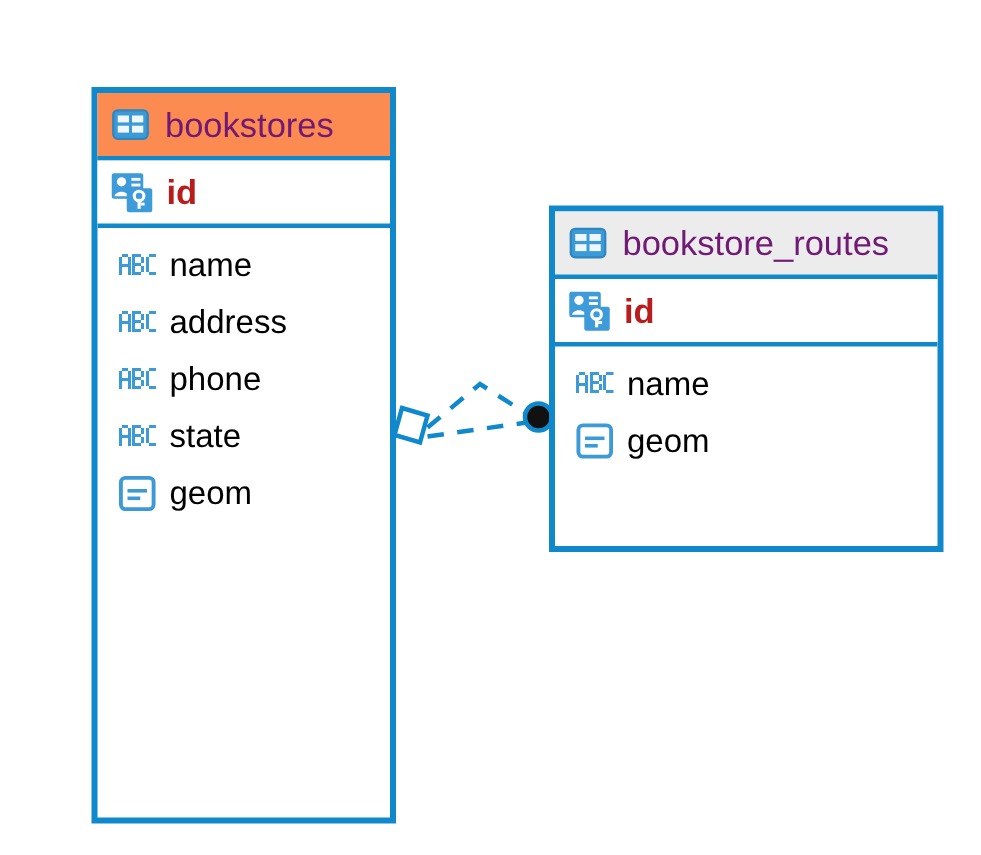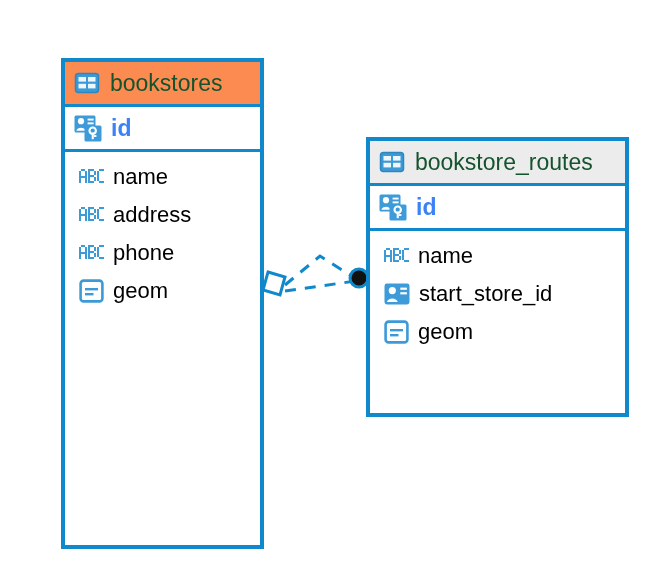--- a/index.html
+++ b/index.html
@@ -34,39 +34,39 @@
     align-items: center;
     height: 45px;
     padding-left: 9px;
     border-bottom: 3px solid #1089CC;
   }
   .entity-header.accent-orange { background: #FB8games; }
   .entity-header.accent-orange { background: #FC8B51; }
   .entity-header.accent-gray { background: #ECECEC; }
   .entity-title {
     font-size: 23px;
-    color: #14532d;
+    color: #701a75;
     margin-left: 10px;
     white-space: nowrap;
     letter-spacing: 0px;
   }
 
   .pk-row {
     box-sizing: border-box;
     display: flex;
     align-items: center;
     height: 45px;
     padding-left: 9px;
     border-bottom: 3px solid #1089CC;
     background: #ffffff;
   }
   .pk-label {
     font-size: 23px;
     font-weight: bold;
-    color: #3b82f6;
+    color: #b91c1c;
     margin-left: 9px;
   }
 
   .field-list {
     padding: 6px 0 6px 4px;
   }
   .field-row {
     display: flex;
     align-items: center;
     height: 38px;
@@ -221,38 +221,60 @@
                 <rect x="18" y="2" width="2" height="10"></rect>
               <rect x="20" y="12" width="5" height="2"></rect>
             </g>
           </svg>
         </span>
         <span class="field-label">phone</span>
       </div>
 
 
 
+      <div class="field-row">
+        <span class="icon icon-abc">
+          <svg viewBox="0 0 25 16" xmlns="http://www.w3.org/2000/svg" shape-rendering="crispEdges">
+            <g fill="#3C9BD7">
+              <rect x="0" y="2" width="2" height="12"></rect>
+                <rect x="2" y="0" width="4" height="2"></rect>
+              <rect x="6" y="2" width="2" height="12"></rect>
+                <rect x="2" y="7" width="4" height="2"></rect>
+              <rect x="9" y="0" width="2" height="14"></rect>
+                <rect x="11" y="0" width="4" height="2"></rect>
+              <rect x="15" y="2" width="2" height="4"></rect>
+                <rect x="11" y="6" width="4" height="2"></rect>
+              <rect x="15" y="8" width="2" height="4"></rect>
+                <rect x="11" y="12" width="4" height="2"></rect>
+              <rect x="20" y="0" width="5" height="2"></rect>
+                <rect x="18" y="2" width="2" height="10"></rect>
+              <rect x="20" y="12" width="5" height="2"></rect>
+            </g>
+          </svg>
+        </span>
+        <span class="field-label">state</span>
+      </div>
 
 
 
       <div class="field-row">
         <span class="icon icon-geom">
           <svg viewBox="0 0 25 24" xmlns="http://www.w3.org/2000/svg">
             <rect x="1.6" y="1.6" width="21.8" height="20.8" rx="3" ry="3" fill="#ffffff" stroke="#3C9BD7" stroke-width="2.6"></rect>
             <rect x="6" y="9" width="13" height="2.4" fill="#3C9BD7"></rect>
             <rect x="6" y="14" width="8.5" height="2.4" fill="#3C9BD7"></rect>
           </svg>
         </span>
         <span class="field-label">geom</span>
       </div>
 
     </div>
   </div>
 
-  <div class="entity" id="entity-bookstore-routes" style="left:366px; top:137px; width:263px; height:280px;">
+  <div class="entity" id="entity-bookstore-routes" style="left:366px; top:137px; width:263px; height:231px;">
 
     <div class="entity-header accent-gray">
       <span class="icon icon-table">
         <svg viewBox="0 0 26 22" xmlns="http://www.w3.org/2000/svg">
           <rect x="1.5" y="1.5" width="23" height="19" rx="3" ry="3" fill="#3C9BD7" stroke="#2E86C0" stroke-width="1.5"></rect>
           <rect x="4.5" y="5" width="7.5" height="4.6" fill="#ffffff" opacity="0.92"></rect>
           <rect x="14" y="5" width="7.5" height="4.6" fill="#ffffff" opacity="0.92"></rect>
           <rect x="4.5" y="11.8" width="7.5" height="4.6" fill="#ffffff" opacity="0.92"></rect>
           <rect x="14" y="11.8" width="7.5" height="4.6" fill="#ffffff" opacity="0.92"></rect>
         </svg>
@@ -295,32 +317,20 @@
                 <rect x="11" y="12" width="4" height="2"></rect>
               <rect x="20" y="0" width="5" height="2"></rect>
                 <rect x="18" y="2" width="2" height="10"></rect>
               <rect x="20" y="12" width="5" height="2"></rect>
             </g>
           </svg>
         </span>
         <span class="field-label">name</span>
       </div>
 
-      <div class="field-row">
-        <span class="icon icon-fk">
-          <svg viewBox="0 0 26 22" xmlns="http://www.w3.org/2000/svg">
-            <rect x="0.5" y="0.5" width="25" height="21" rx="2.4" fill="#3D9BD9"></rect>
-            <circle cx="8.3" cy="7.6" r="3.6" fill="#ffffff"></circle>
-            <path d="M 2.9 19 C 4 14.2 12.6 14.2 13.7 19 Z" fill="#ffffff"></path>
-            <rect x="16.3" y="4.6" width="6.6" height="2.2" fill="#ffffff"></rect>
-            <rect x="16.3" y="9.2" width="6.6" height="2.2" fill="#ffffff"></rect>
-          </svg>
-        </span>
-        <span class="field-label">start_store_id</span>
-      </div>
 
 
       <div class="field-row">
         <span class="icon icon-geom">
           <svg viewBox="0 0 25 24" xmlns="http://www.w3.org/2000/svg">
             <rect x="1.6" y="1.6" width="21.8" height="20.8" rx="3" ry="3" fill="#ffffff" stroke="#3C9BD7" stroke-width="2.6"></rect>
             <rect x="6" y="9" width="13" height="2.4" fill="#3C9BD7"></rect>
             <rect x="6" y="14" width="8.5" height="2.4" fill="#3C9BD7"></rect>
           </svg>
         </span>

